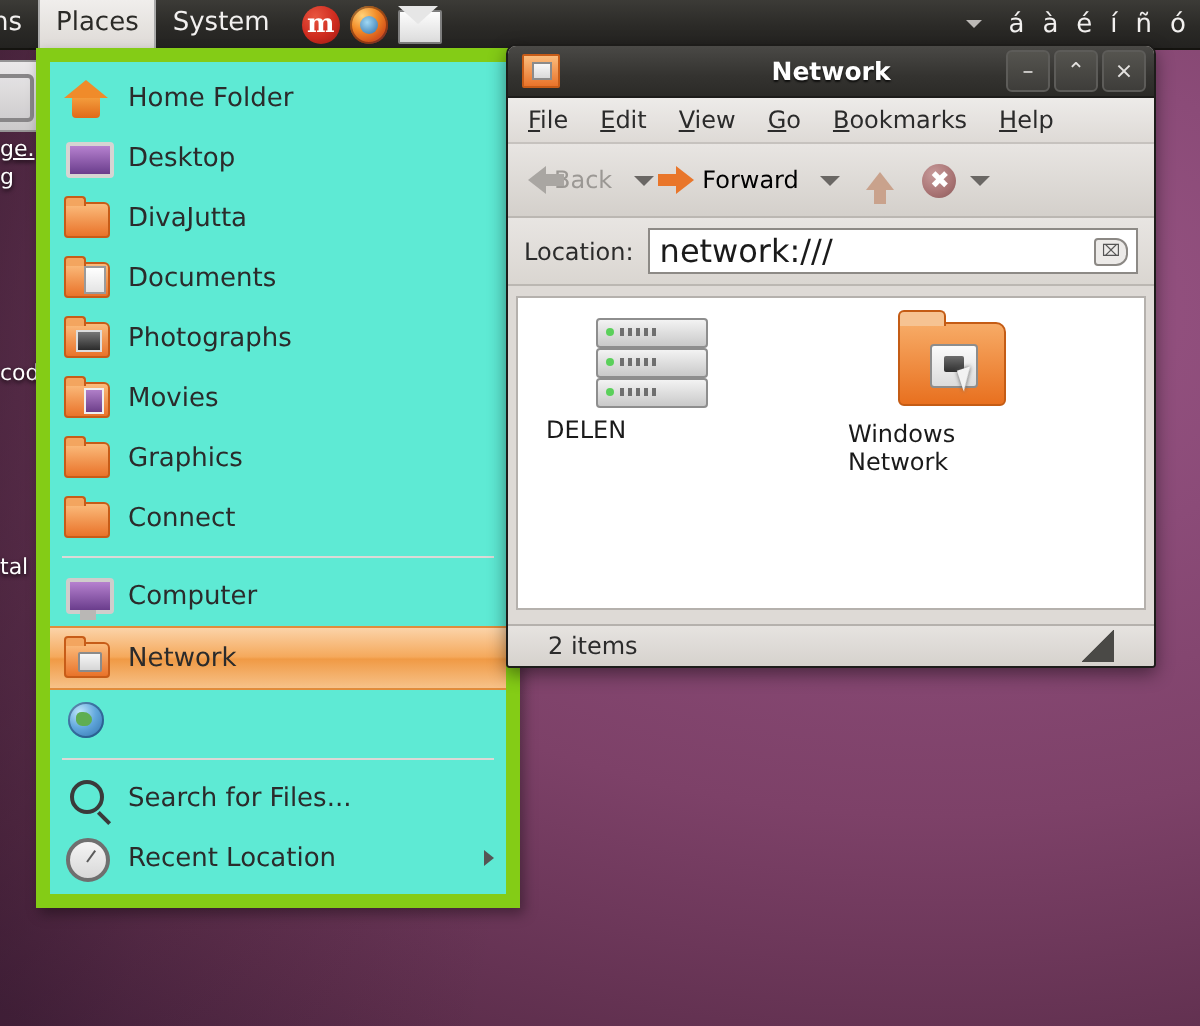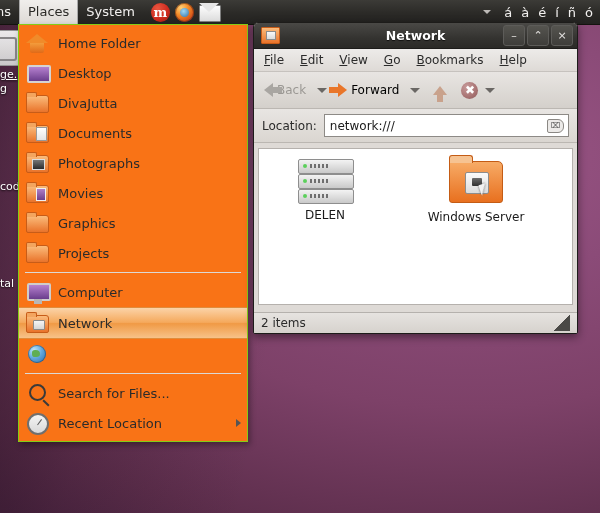--- a/index.html
+++ b/index.html
@@ -83,21 +83,21 @@
     padding-right:7px;color:#f2f0ef;font-size:13px;
   }
   #panel-right .tri{
     width:0;height:0;border-left:4px solid transparent;border-right:4px solid transparent;
     border-top:4px solid #bdbab7;margin-right:4px;
   }
 
   
   #places-menu{
     position:absolute;left:18px;top:24px;width:228px;
-    background:#f97316;border:1px solid #84cc16;
+    background:#5eead4;border:7px solid #84cc16;
     box-shadow:2px 3px 6px rgba(0,0,0,.35);
     padding:3px 0 3px 0;
   }
   .mi{
     display:flex;align-items:center;height:30px;padding:0 6px;position:relative;
   }
   .mi.sel{
     background:linear-gradient(#fbd3a8,#f5a95c 48%,#f09a45 52%,#f7c289);
     border-top:1px solid #e08c3c;border-bottom:1px solid #e08c3c;
   }
@@ -261,30 +261,30 @@
   #locbar{
     height:33px;background:linear-gradient(#e8e5e2,#dad6d1);
     display:flex;align-items:center;padding:0 8px;gap:7px;
     border-bottom:1px solid #bbb7b2;
   }
   #loc-label{font-size:12px;color:#2b2b2b;}
   #loc-input{
     flex:1;height:21px;background:#fff;border:1px solid #8d8a86;
     display:flex;align-items:center;padding:0 4px 0 5px;
   }
-  #loc-value{flex:1;font-size:12px;color:#1a1a1a;}
+  #loc-value{flex:1;font-size:16px;color:#1a1a1a;}
   #loc-clear{
     width:15px;height:12px;border:1px solid #8b8884;border-radius:2px 6px 6px 2px;
     background:#eceae8;color:#555;font-size:8px;line-height:11px;text-align:center;
   }
   #filearea{
     height:155px;background:#fff;border:1px solid #b5b1ad;margin:5px 4px 0 4px;
     position:relative;
   }
-  .fitem{position:absolute;width:104px;text-align:center;}
+  .fitem{position:absolute;width:104px;text-align:left;}
   .fitem .flabel{font-size:12px;color:#1a1a1a;margin-top:4px;}
   .srv-ic{width:54px;height:45px;margin:0 auto;position:relative;}
   .srv-slab{
     position:absolute;left:0;width:54px;height:13px;
     background:linear-gradient(#f3f3f3,#c9c9c9);border:1px solid #8e8e8e;border-radius:2px;
   }
   .srv-slab:before{
     content:"";position:absolute;left:4px;top:4px;width:4px;height:4px;border-radius:50%;background:#5bd05b;
   }
   .srv-slab:after{
@@ -308,21 +308,21 @@
     background:linear-gradient(#6d6d6d,#2f2f2f);border-radius:1px;
   }
   .wcursor{
     position:absolute;left:30px;top:22px;width:0;height:0;
     border-left:7px solid #f2f2f2;border-bottom:11px solid transparent;
     transform:rotate(-18deg);filter:drop-shadow(0 0 1px #555);
   }
   #statusbar{
     position:absolute;left:0;right:0;bottom:0;height:20px;
     background:linear-gradient(#e6e3e0,#d6d2cd);border-top:1px solid #b5b1ad;
-    display:flex;align-items:center;padding:0 7px;
+    display:flex;align-items:center;padding:0 20px;
   }
   #status-text{font-size:12px;color:#2b2b2b;}
   #grip{
     margin-left:auto;width:16px;height:16px;
     background:linear-gradient(135deg,transparent 48%,#4a4946 50%,#4a4946 100%);
   }
 </style>
 </head>
 <body>
 
@@ -407,21 +407,21 @@
     <span class="mi-ico">
         <i class="ic-folder"></i>
       </span>
     <span class="mi-lbl">Graphics</span>
   </div>
 
   <div class="mi">
     <span class="mi-ico">
         <i class="ic-folder"></i>
       </span>
-    <span class="mi-lbl">Projects</span>
+    <span class="mi-lbl">Connect</span>
   </div>
 
 
   <div class="mi-sep"></div>
 
   <div class="mi">
     <span class="mi-ico">
         <i class="ic-computer"></i>
       </span>
     <span class="mi-lbl">Computer</span>
@@ -515,21 +515,21 @@
       <div class="flabel">DELEN</div>
     </div>
 
     <div class="fitem" style="left:165px;top:10px;">
       <div style="height:45px;">
         <div class="wfolder">
           <div class="wshare"></div>
           <div class="wcursor"></div>
         </div>
       </div>
-      <div class="flabel">Windows Server</div>
+      <div class="flabel">Windows Network</div>
     </div>
   </div>
 
   <div id="statusbar">
     <div id="status-text">2 items</div>
     <div id="grip"></div>
   </div>
 </div>
 
 </body></html>

